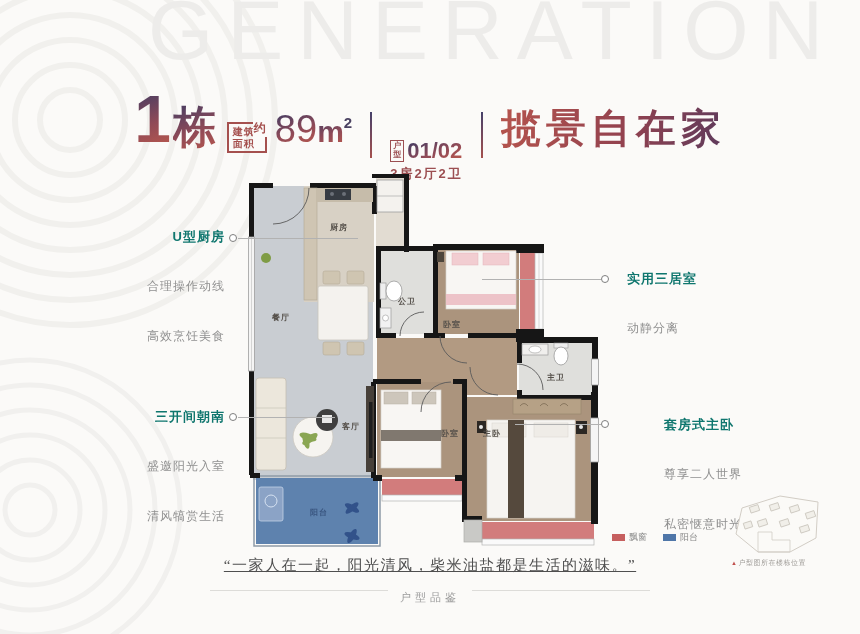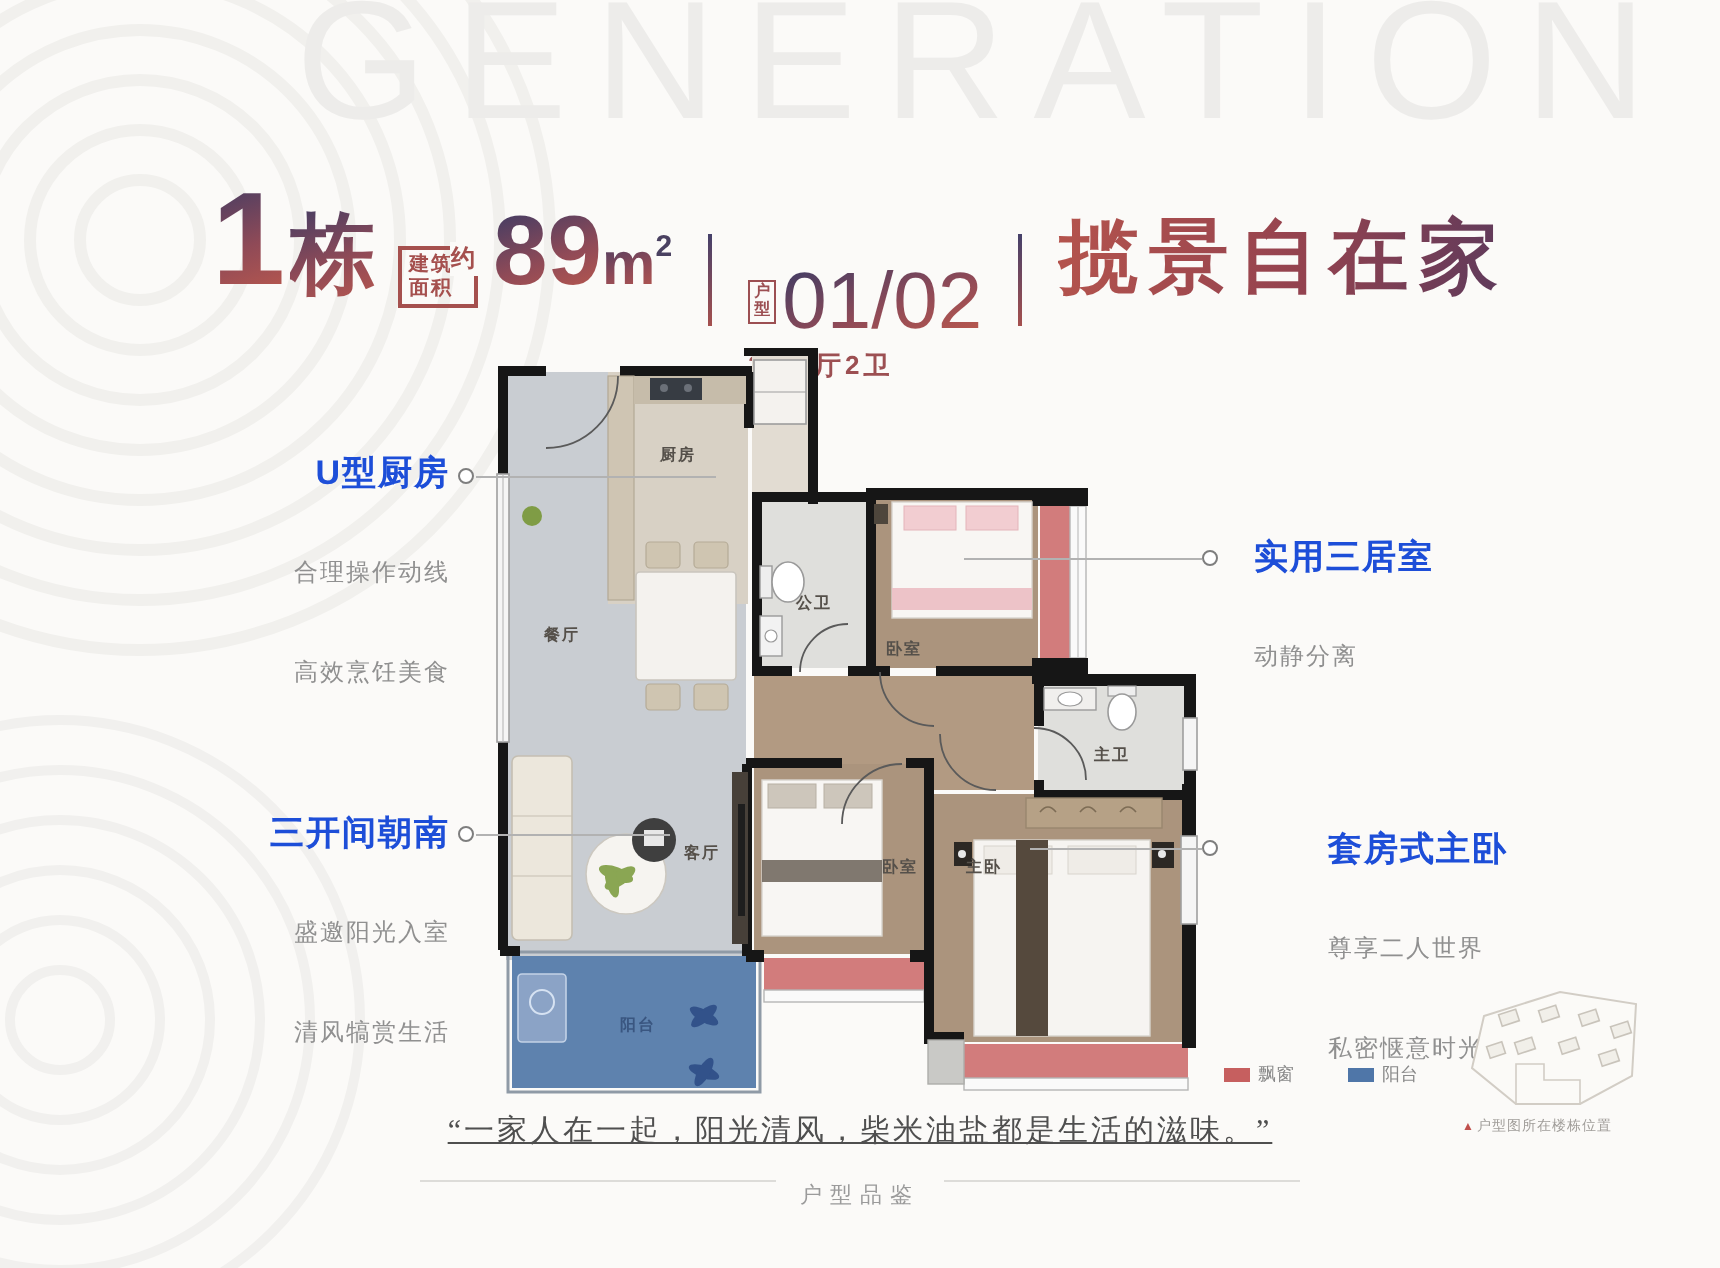--- a/index.html
+++ b/index.html
@@ -19,44 +19,44 @@
   .grad2{background:linear-gradient(100deg,#b5544d 0%,#93424f 55%,#5c3a5c 100%);
     -webkit-background-clip:text;background-clip:text;color:transparent;}
   .h-num{font-size:66px;font-weight:700;line-height:1;}
   .h-dong{font-size:44px;font-weight:700;margin-left:2px;}
   .area-box{position:relative;top:-7px;display:inline-flex;align-items:flex-end;margin:0 8px 0 10px;
     border:2px solid #a5504e;padding:2px 10px 2px 4px;}
   .area-box .col{display:flex;flex-direction:column;line-height:1.15;font-size:10px;
     font-weight:700;color:#a5504e;letter-spacing:1px;}
   .area-about{position:absolute;right:-2px;top:-4px;font-size:12px;font-weight:700;color:#a5504e;
     background:#fbfaf8;padding:0 1px;}
-  .h-89{font-size:49px;font-weight:700;line-height:1;}
+  .h-89{font-size:38px;font-weight:400;line-height:1;}
   .h-m{font-size:30px;font-weight:700;}
   .h-sup{font-size:15px;font-weight:700;position:relative;top:-14px;color:#4a4161;}
   .h-divider{align-self:center;width:2px;height:46px;margin:0 18px;position:relative;top:4px;
     background:linear-gradient(#45406a,#a5504e);}
   .unit-group{display:inline-flex;flex-direction:column;position:relative;top:6px;}
   .unit-row{display:flex;align-items:center;}
   .unit-box{display:flex;flex-direction:column;border:1px solid #9c4f52;color:#9c4f52;
     font-size:8px;font-weight:700;line-height:1.1;padding:1px 2px;margin-right:3px;}
-  .unit-nums{font-size:40px;font-weight:400;line-height:1;}
+  .unit-nums{font-size:22px;font-weight:700;line-height:1;}
   .unit-rooms{font-size:13px;font-weight:700;color:#9c4f52;letter-spacing:2px;margin-top:3px;}
   .h-slogan{font-size:40px;font-weight:700;letter-spacing:5px;}
 
   
   .ann{position:absolute;line-height:21px;}
-  .ann .t{font-size:17px;font-weight:700;color:#1d4ed8;letter-spacing:1px;margin-bottom:4px;}
+  .ann .t{font-size:13px;font-weight:700;color:#0f766e;letter-spacing:1px;margin-bottom:4px;}
   .ann .l{font-size:12px;color:#909090;letter-spacing:1px;margin-top:29px;}
   .ann-left{text-align:right;}
   .conn{position:absolute;height:1px;background:#b2b2b2;}
   .ring{position:absolute;width:6px;height:6px;border:1.5px solid #7e7e7e;border-radius:50%;
     background:#fff;}
 
   
-  .legend{position:absolute;left:612px;top:531px;display:flex;gap:27px;align-items:flex-start;}
+  .legend{position:absolute;left:612px;top:531px;display:flex;gap:16px;align-items:flex-start;}
   .legend .item{display:flex;align-items:center;gap:4px;font-size:9px;color:#8a8a8a;}
   .sw{width:13px;height:7px;display:inline-block;}
   .sw-bay{background:#c65f5f;}
   .sw-balc{background:#4f76a8;}
 
   
   .siteplan{position:absolute;left:728px;top:494px;}
   .site-cap{position:absolute;left:731px;top:558px;font-size:7px;color:#a09d99;letter-spacing:.5px;}
   .site-cap .tri{color:#c0504d;font-size:6px;margin-right:1px;}
 

